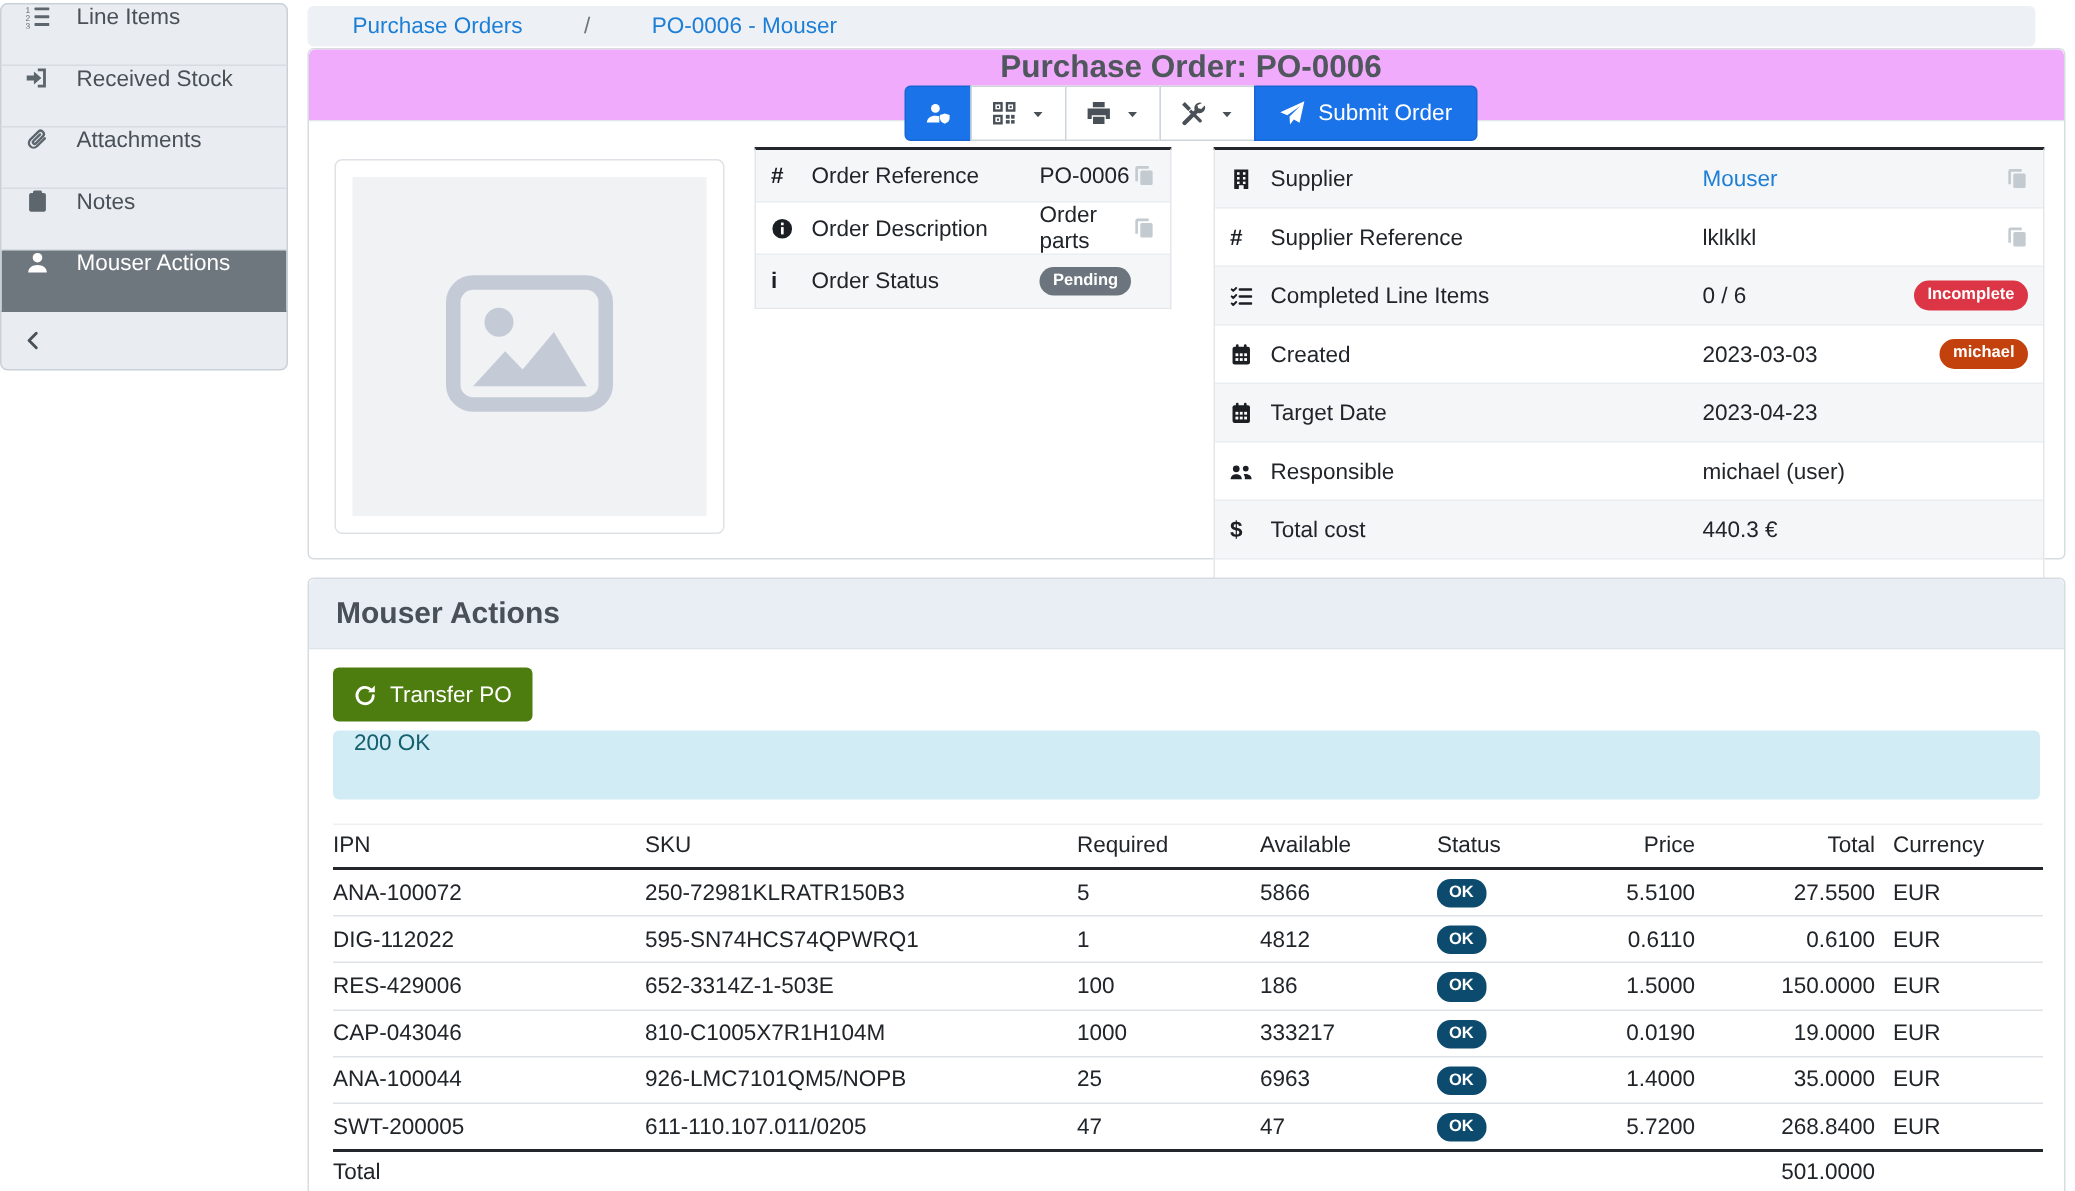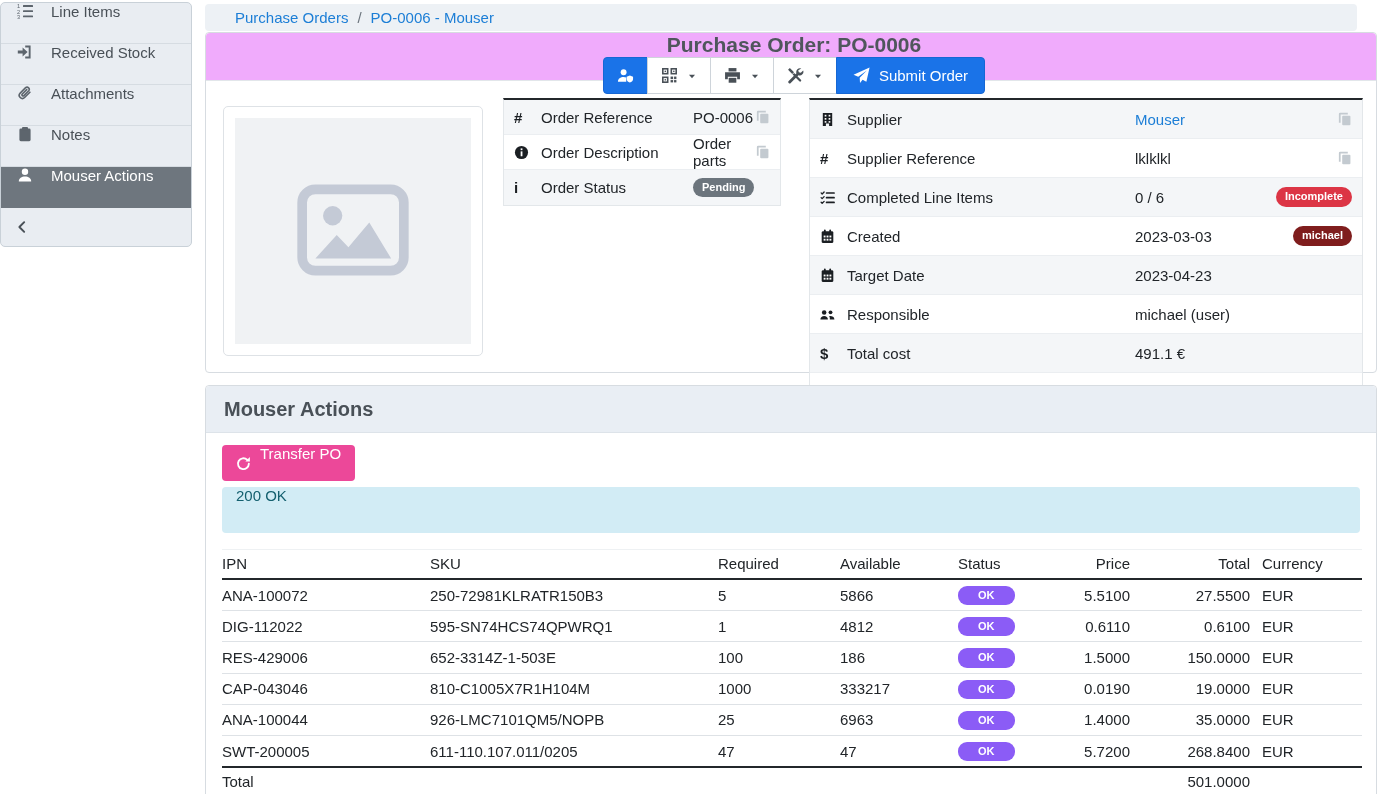--- a/index.html
+++ b/index.html
@@ -24,21 +24,21 @@
   }
   .sb-item .icon { width:20px; margin-right:16px; color:#5d656d; }
   .sb-item.active { background:#6e767e; color:#fff; border-bottom-color:#6e767e; }
   .sb-item.active .icon { color:#fff; }
   .sb-collapse { display:flex; align-items:center; height:38px; padding-left:14px; color:#495057; cursor:pointer; }
   .sb-collapse .icon svg { width:14px; height:14px; }
 
   
   .breadcrumb-bar {
     position:absolute; left:205px; top:4px; width:1152px; height:27px;
-    background:#edf1f5; border-radius:4px; display:flex; align-items:center; padding-left:30px;
+    background:#edf1f5; border-radius:4px; display:flex; align-items:center; padding-left:30px;gap:32px;
   }
   .bc-link { color:#1c7ed6; cursor:pointer; }
   .bc-sep { margin:0 9px; color:#6c757d; }
 
   
   .panel {
     position:absolute; left:205px; width:1172px; background:#fff;
     border:1px solid #d7dce1; border-radius:4px;
   }
   .panel-top { top:32px; height:341px; }
@@ -102,42 +102,42 @@
   .dright { display:flex; align-items:center; margin-left:auto; }
   .copy { color:#c3cad0; cursor:pointer; }
   .copy svg { width:14px; height:14px; }
   .pill {
     display:inline-block; color:#fff; font-size:11px; font-weight:700;
     padding:3px 9px; border-radius:10px; line-height:1.2;
   }
 
   
   .btn-transfer {
-    margin:12px 0 0 16px; height:36px; background:#ec4899; color:#fff; border:none;
+    margin:12px 0 0 16px; height:36px; background:#4d7c0f; color:#fff; border:none;
     border-radius:4px; font-size:15px; font-family:inherit; display:inline-flex;
-    gap:9px; padding:0 14px; cursor:pointer;
+    align-items:center; gap:9px; padding:0 14px; cursor:pointer;
   }
   .btn-transfer .icon svg { width:15px; height:15px; }
   .alert {
     margin:6px 16px 0; height:46px; background:#d2ecf5; border-radius:4px;
     color:#14606f; display:flex; align-items:flex-start; padding-left:14px;
   }
 
   
   table.items { margin:16px 16px 0; width:1140px; border-collapse:collapse; table-layout:fixed; font-size:15px; }
   table.items th {
     font-weight:400; text-align:left; padding:5px 12px 6px 0;
     border-bottom:2px solid #23272b; border-top:1px solid #eef1f3; color:#212529;
   }
   table.items td { padding:5px 12px 5px 0; border-bottom:1px solid #dee2e6; overflow:hidden; white-space:nowrap; }
   table.items .num { text-align:right; }
   table.items tr.total-row td { border-top:2px solid #23272b; }
   .okpill {
-    display:inline-block; background:#8b5cf6; color:#fff; font-size:11px; font-weight:700;
-    padding:3px 20px; border-radius:9px; line-height:1.2;
+    display:inline-block; background:#0c4a6e; color:#fff; font-size:11px; font-weight:700;
+    padding:3px 8px; border-radius:9px; line-height:1.2;
   }
 </style>
 </head>
 <body>
 
 <aside class="sidebar">
   <div class="sb-items">
       <div class="sb-item">
         <span class="icon ">
           <svg viewBox="0 0 16 16" fill="currentColor">
@@ -427,21 +427,21 @@
                   <rect x="10.1" y="10.4" width="2" height="2"></rect>
                 </g>
               </svg>
             </span>
           </span>
           <span class="dlabel">Created</span>
           <div class="dval">
             <span class="">2023-03-03</span>
           </div>
           <div class="dright">
-            <span class="pill" style="background:#7f1d1d">michael</span>
+            <span class="pill" style="background:#c2410c">michael</span>
           </div>
         </div>
         <div class="drow odd">
           <span class="dicon">
             <span class="icon ">
               <svg viewBox="0 0 16 16" fill="currentColor">
                 <rect x="1.8" y="2.3" width="12.4" height="12.7" rx="1.5"></rect>
                 <rect x="4.2" y=".6" width="1.9" height="3.2" rx=".9"></rect>
                 <rect x="9.9" y=".6" width="1.9" height="3.2" rx=".9"></rect>
                 <g fill="#fff">
@@ -479,21 +479,21 @@
           <div class="dright"></div>
         </div>
         <div class="drow odd">
           <span class="dicon">
             <span class="icon ">
               <span class="tg">$</span>
             </span>
           </span>
           <span class="dlabel">Total cost</span>
           <div class="dval">
-            <span class="">491.1 €</span>
+            <span class="">440.3 €</span>
           </div>
           <div class="dright"></div>
         </div>
         <div class="drow empty"></div>
       </div>
   </div>
 </section>
 
 <section class="panel panel-actions">
   <div class="p-header2">

